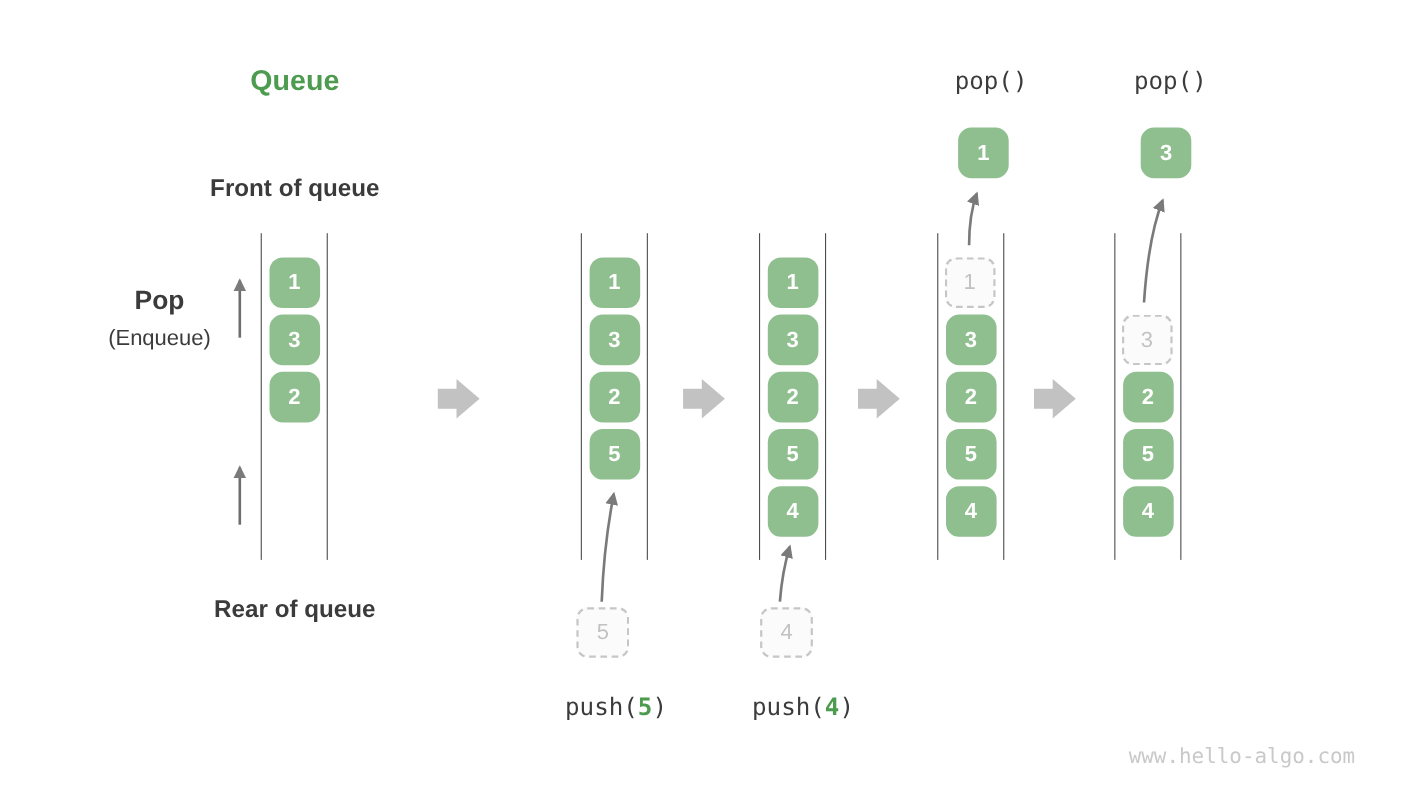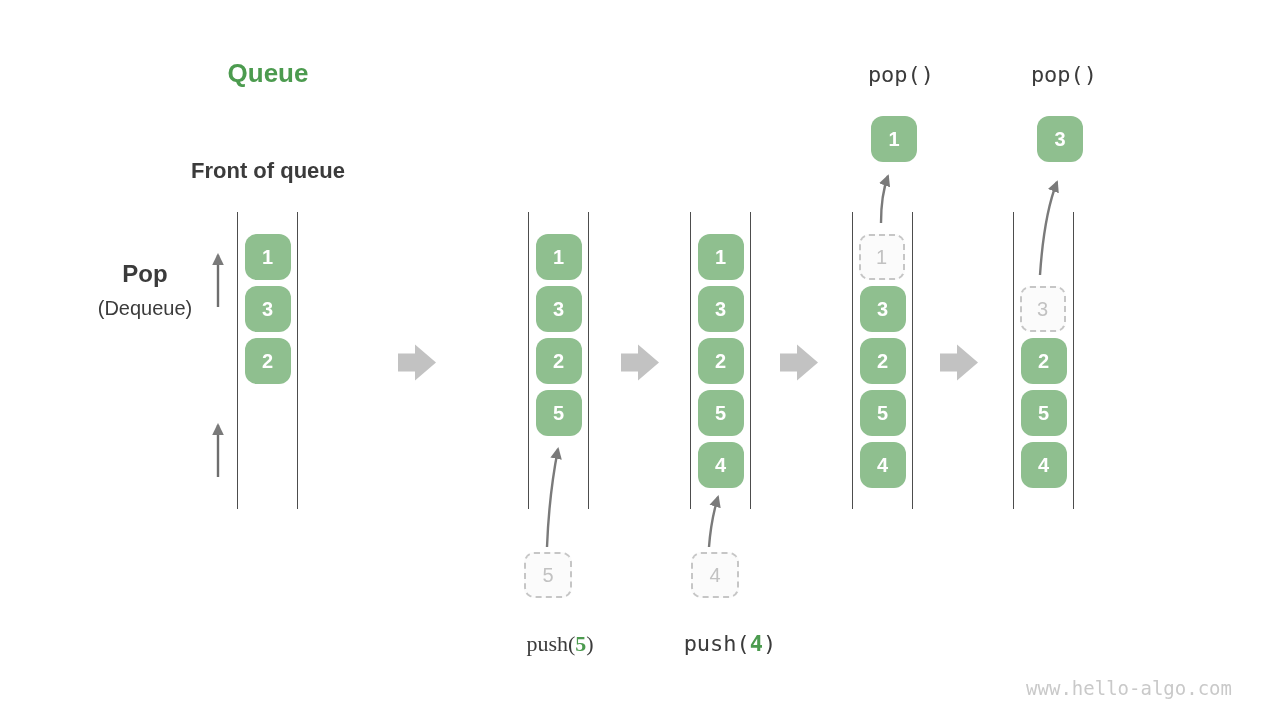--- a/index.html
+++ b/index.html
@@ -54,21 +54,21 @@
   .popped-1{left:871px;top:116px;}
   .popped-2{left:1037px;top:116px;}
   .incoming-1{left:524px;top:552px;width:48px;}
   .incoming-2{left:691px;top:552px;width:48px;}
   .op-call{
     font-family:"DejaVu Sans Mono","Liberation Mono",monospace;
     font-size:22px;color:var(--text-dark);text-align:center;width:160px;
   }
   .pop-call-1{left:821px;top:62px;}
   .pop-call-2{left:984px;top:62px;}
-  .push-call-1{left:480px;top:631px;font-family:Liberation Serif, serif;}
+  .push-call-1{left:480px;top:631px;}
   .push-call-2{left:650px;top:631px;}
   .op-call .green-num{color:var(--accent-green);font-weight:bold;}
   .watermark{
     left:932px;top:677px;width:300px;text-align:right;
     font-family:"DejaVu Sans Mono","Liberation Mono",monospace;
     font-size:19px;color:var(--watermark-gray);
   }
 </style>
 </head>
 <body>
@@ -94,24 +94,25 @@
       <polygon points="398,353.5 415,353.5 415,344.5 436,362.5 415,380.5 415,371.5 398,371.5"></polygon>
       <polygon points="621,353.5 638,353.5 638,344.5 659,362.5 638,380.5 638,371.5 621,371.5"></polygon>
       <polygon points="780,353.5 797,353.5 797,344.5 818,362.5 797,380.5 797,371.5 780,371.5"></polygon>
       <polygon points="940,353.5 957,353.5 957,344.5 978,362.5 957,380.5 957,371.5 940,371.5"></polygon>
     </g>
   </svg>
 
   <div class="abs big-label front-label">Front of queue</div>
 
   <div class="abs title">Queue</div>
+  <div class="abs big-label rear-label">Rear of queue</div>
 
   <div class="abs side-label pop-group">
     <div class="op-name">Pop</div>
-    <div>(Dequeue)</div>
+    <div>(Enqueue)</div>
   </div>
 
 
   <div id="columns" class="abs" style="left:0;top:0;width:1280px;height:720px;">
       <div class="queue-col" style="left: 237px; top: 212px; width: 61px; height: 297px;"></div>
       <div class="cell green" style="position: absolute; left: 244.5px; top: 234px;">1</div>
       <div class="cell green" style="position: absolute; left: 244.5px; top: 286px;">3</div>
       <div class="cell green" style="position: absolute; left: 244.5px; top: 338px;">2</div>
       <div class="queue-col" style="left: 528px; top: 212px; width: 61px; height: 297px;"></div>
       <div class="cell green" style="position: absolute; left: 535.5px; top: 234px;">1</div>

